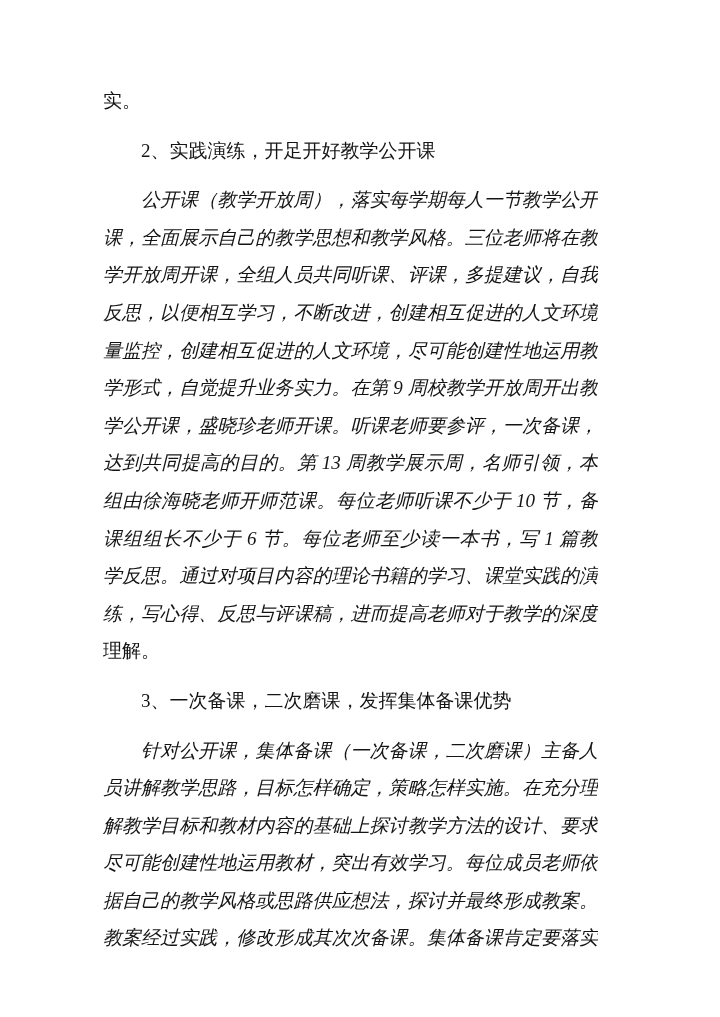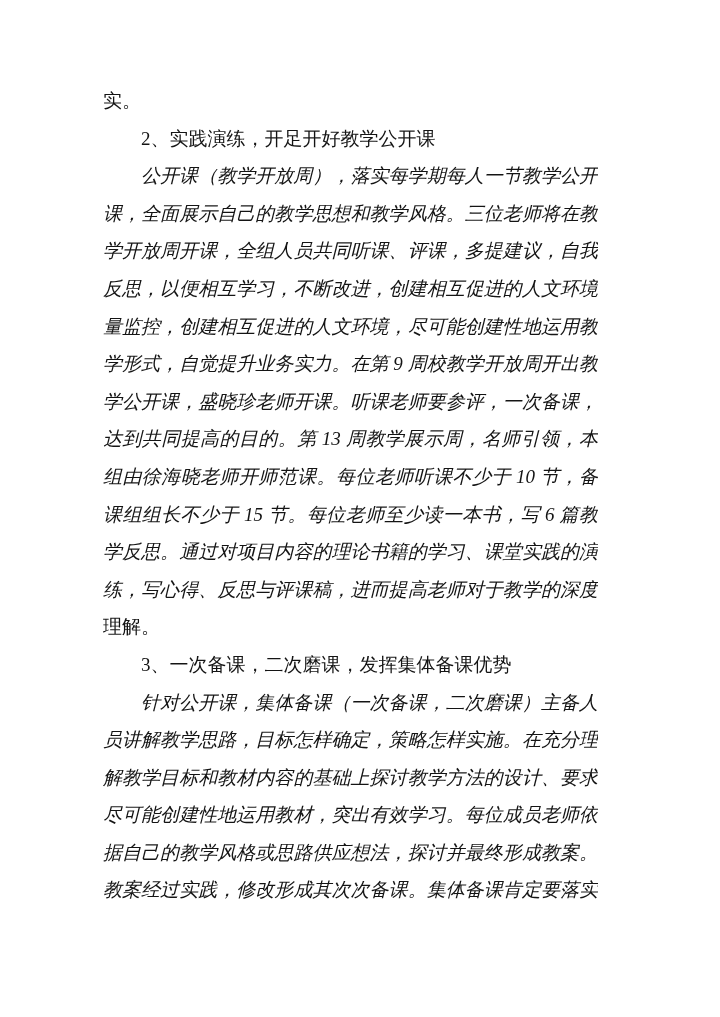--- a/index.html
+++ b/index.html
@@ -30,39 +30,40 @@
     overflow: hidden;
     text-align: justify;
     text-align-last: left;
   }
   .ln.full {
     text-align-last: justify;
     font-style: italic;
   }
   .ln.indent {
     text-indent: 38px;
+    margin-top: 12px;
   }
 </style>
 </head>
 <body>
 
 <div class="page">
   <div class="textcol">
     <div class="ln">实。</div>
     <div class="ln indent">2、实践演练，开足开好教学公开课</div>
     <div class="ln indent full">公开课（教学开放周），落实每学期每人一节教学公开</div>
     <div class="ln full">课，全面展示自己的教学思想和教学风格。三位老师将在教</div>
     <div class="ln full">学开放周开课，全组人员共同听课、评课，多提建议，自我</div>
     <div class="ln full">反思，以便相互学习，不断改进，创建相互促进的人文环境</div>
     <div class="ln full">量监控，创建相互促进的人文环境，尽可能创建性地运用教材</div>
     <div class="ln full">学形式，自觉提升业务实力。在第 9 周校教学开放周开出教</div>
     <div class="ln full">学公开课，盛晓珍老师开课。听课老师要参评，一次备课，</div>
     <div class="ln full">达到共同提高的目的。第 13 周教学展示周，名师引领，本</div>
     <div class="ln full">组由徐海晓老师开师范课。每位老师听课不少于 10 节，备</div>
-    <div class="ln full">课组组长不少于 15 节。每位老师至少读一本书，写 6 篇教</div>
+    <div class="ln full">课组组长不少于 6 节。每位老师至少读一本书，写 1 篇教</div>
     <div class="ln full">学反思。通过对项目内容的理论书籍的学习、课堂实践的演</div>
     <div class="ln full">练，写心得、反思与评课稿，进而提高老师对于教学的深度</div>
     <div class="ln">理解。</div>
     <div class="ln indent">3、一次备课，二次磨课，发挥集体备课优势</div>
     <div class="ln indent full">针对公开课，集体备课（一次备课，二次磨课）主备人</div>
     <div class="ln full">员讲解教学思路，目标怎样确定，策略怎样实施。在充分理</div>
     <div class="ln full">解教学目标和教材内容的基础上探讨教学方法的设计、要求</div>
     <div class="ln full">尽可能创建性地运用教材，突出有效学习。每位成员老师依</div>
     <div class="ln full">据自己的教学风格或思路供应想法，探讨并最终形成教案。</div>
     <div class="ln full">教案经过实践，修改形成其次次备课。集体备课肯定要落实</div>

